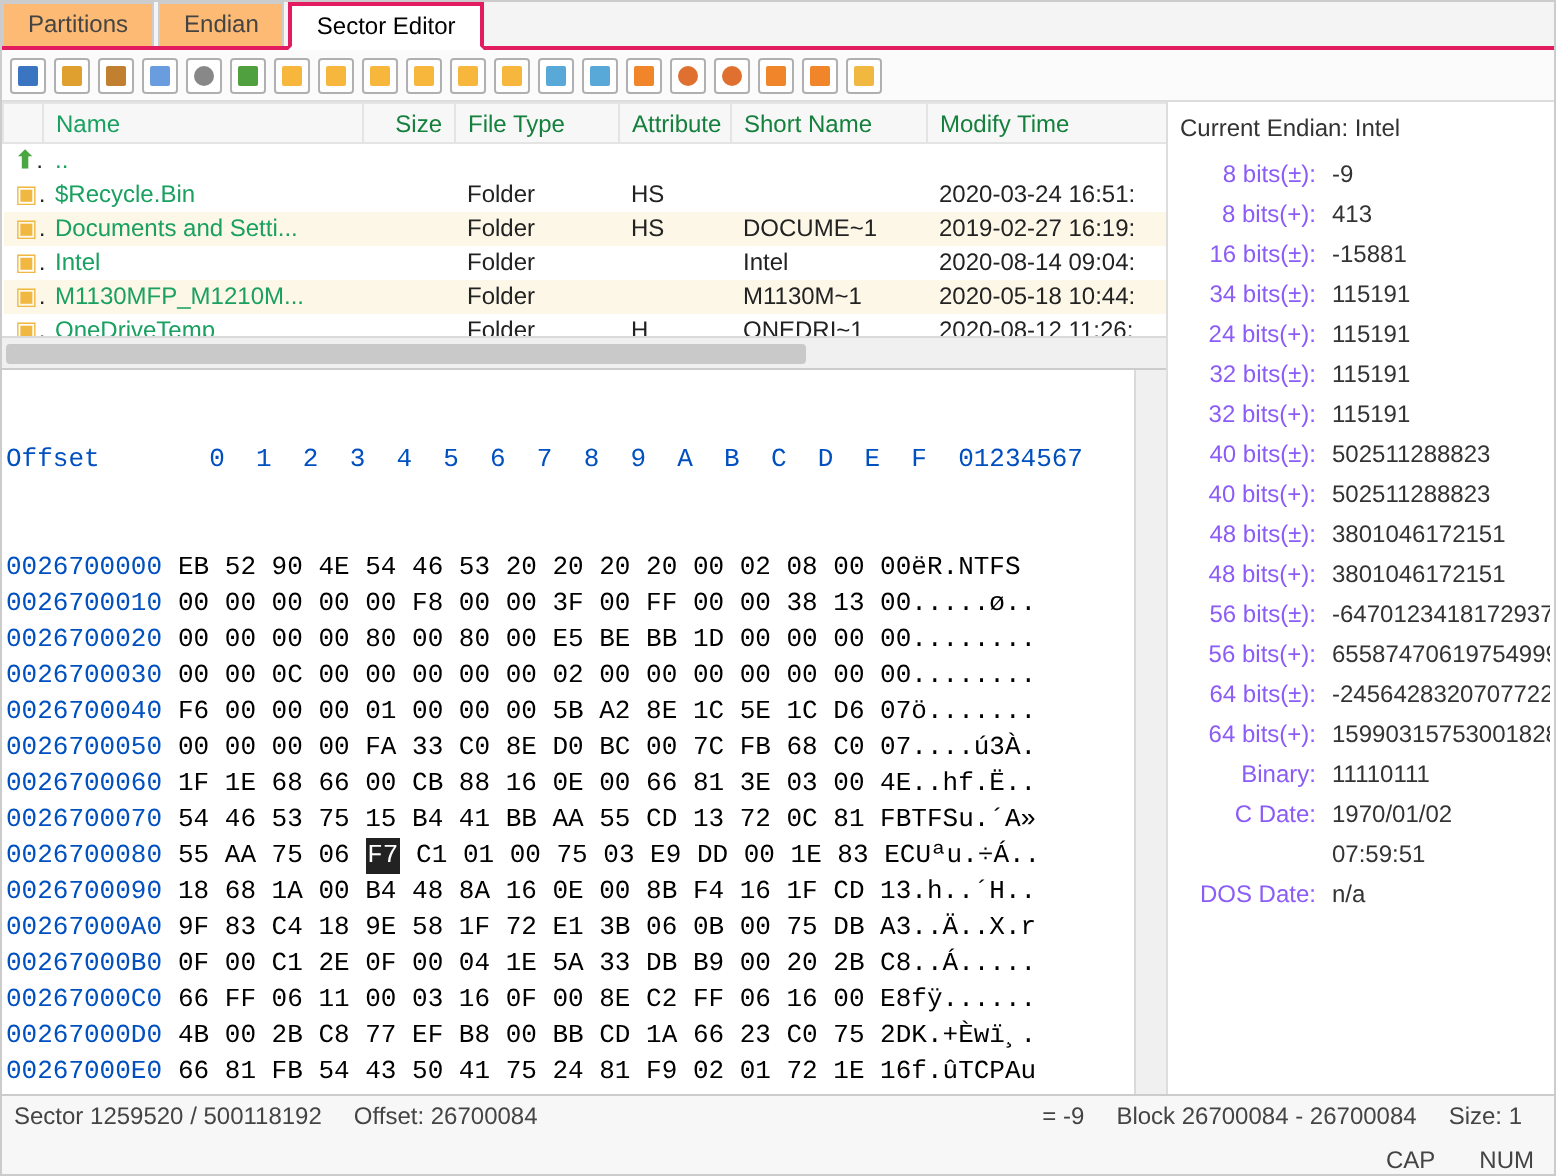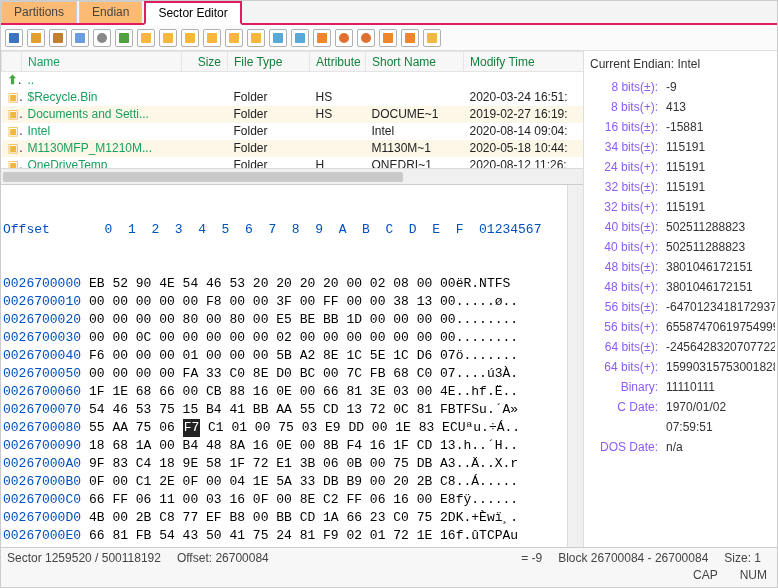--- a/index.html
+++ b/index.html
@@ -61,21 +61,21 @@
   .hex .sel{background:#222;color:#fff;padding:0 1px}
   
   .info-row{display:flex;align-items:center;height:20px}
   .info-lbl{width:78px;text-align:right;padding-right:6px;color:#8b5cf6}
   .info-val{flex:1;padding-left:2px;color:#333;overflow:hidden;white-space:nowrap}
   .info-head{padding:2px 4px 6px 4px;color:#333}
   
   .status{height:40px;border-top:1px solid #ccc;background:#f7f7f7;font-size:12px;color:#444;display:flex;flex-direction:column}
   .st-top{display:flex;align-items:center;height:20px;padding:0 6px;gap:6px}
   .st-seg{padding-right:10px}
-  .st-bot{display:flex;justify-content:flex-end;align-items:flex-start;height:20px;padding:0 10px;gap:22px}
+  .st-bot{display:flex;justify-content:flex-end;align-items:flex-end;height:20px;padding:0 10px;gap:22px}
   .spacer{flex:1}
 </style>
 </head>
 <body>
 
 <div class="root">
 
   <div class="tabs">
     <div class="tab">Partitions</div>
     <div class="tab">Endian</div>

